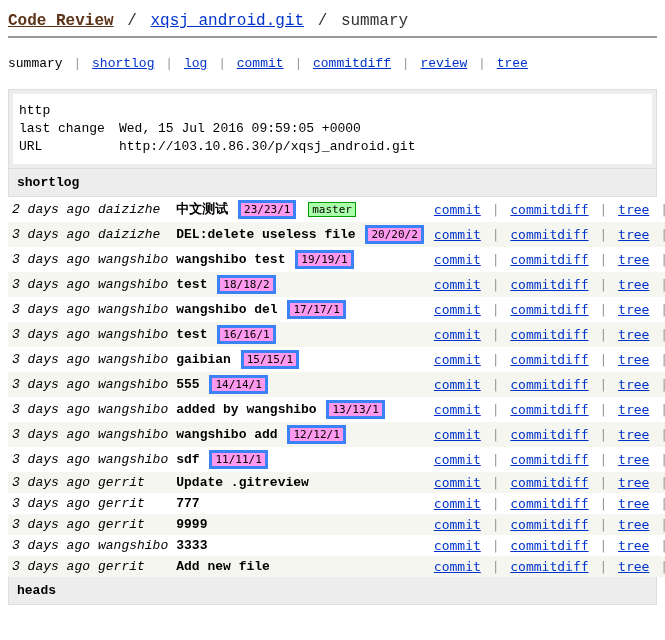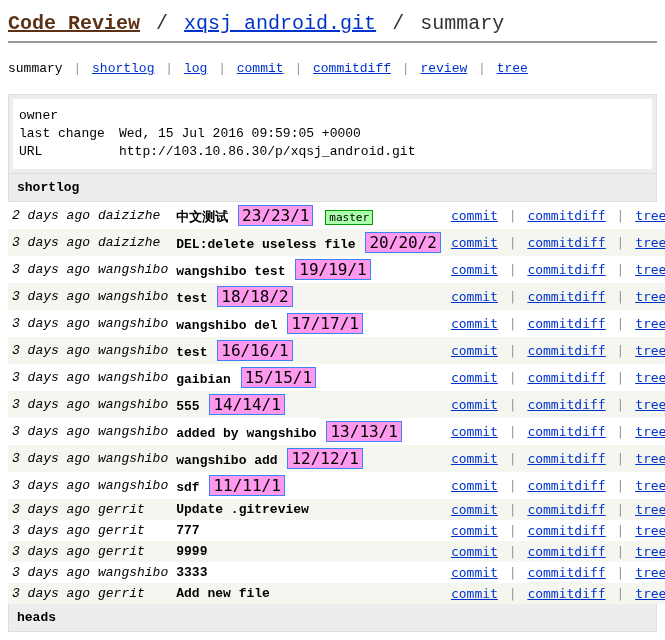--- a/index.html
+++ b/index.html
@@ -9,21 +9,21 @@
     padding: 8px;
     background: #fff;
     color: #000;
     width: 649px;
   }
   a {
     color: #0033cc;
     text-decoration: underline;
   }
   .title-bar {
-    font-size: 20px;
+    font-size: 16px;
     padding: 4px 0;
   }
   .title-bar a.brown {
     color: #5c3317;
     text-decoration: underline;
     font-weight: bold;
   }
   .title-bar .sep {
     color: #333;
     padding: 0 4px;
@@ -94,25 +94,25 @@
     font-style: italic;
     width: 80px;
     margin-top: 32px;
   }
   .subject {
     font-weight: bold;
   }
   .badge-ref {
     display: inline-block;
     background: #ff99ee;
-    border: 1px solid #3b82f6;
+    border: 3px solid #3b82f6;
     padding: 0 3px;
     font-weight: normal;
     font-family: monospace;
-    font-size: 16px;
+    font-size: 11px;
     margin: 0 2px;
   }
   .badge-master {
     display: inline-block;
     background: #aaffaa;
     border: 1px solid #009900;
     padding: 0 3px;
     font-weight: normal;
     font-family: monospace;
     font-size: 11px;
@@ -155,21 +155,21 @@
   <a href="#">commitdiff</a>
   <span class="pipe">|</span>
   <a href="#">review</a>
   <span class="pipe">|</span>
   <a href="#">tree</a>
 </div>
 
 <div class="info-block">
   <div class="info-inner">
     <div class="info-row">
-      <div class="info-label">owner</div>
+      <div class="info-label">http</div>
       <div class="info-value"></div>
     </div>
     <div class="info-row">
       <div class="info-label">last change</div>
       <div class="info-value">Wed, 15 Jul 2016 09:59:05 +0000</div>
     </div>
     <div class="info-row">
       <div class="info-label">URL</div>
       <div class="info-value">http://103.10.86.30/p/xqsj_android.git</div>
     </div>

